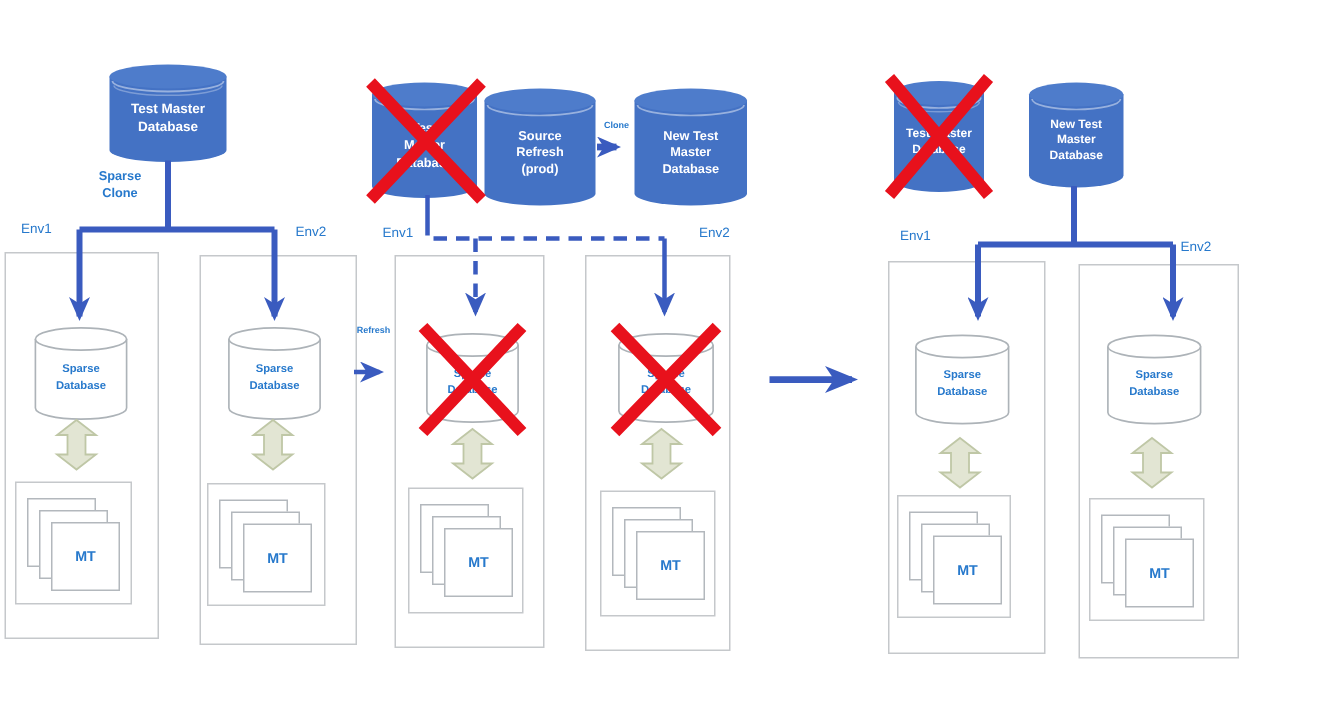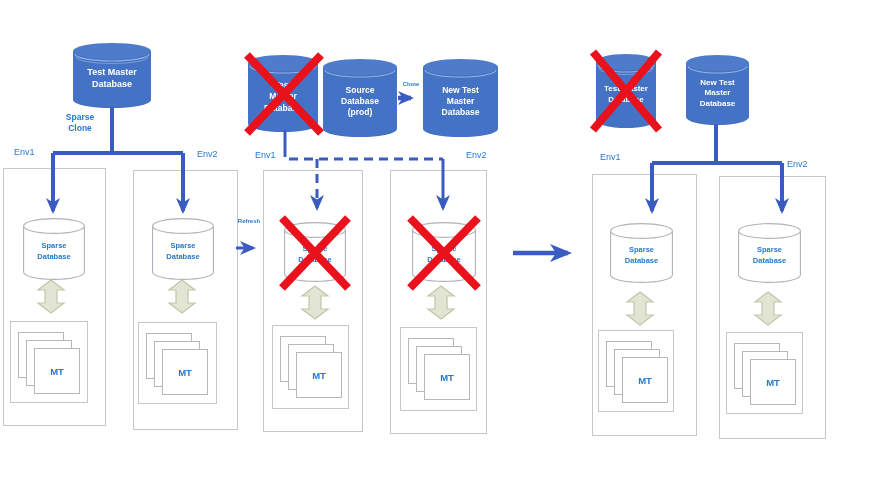--- a/index.html
+++ b/index.html
@@ -73,21 +73,21 @@
 Database</div>
   </div>
 
   <div class="cyl blue" style="left:323px;top:59px;width:74px;height:78px">
     <svg width="74" height="78" viewBox="0 0 74 78">
       <path d="M0,8 L0,70 A37,8 0 0 0 74,70 L74,8 Z" fill="#4472C4"></path>
       <ellipse cx="37" cy="8" rx="37" ry="8" fill="#4E7CCB"></ellipse>
       <path d="M2,11 A35,7 0 0 0 72,11" stroke="rgba(255,255,255,.45)" stroke-width="1.1" fill="none"></path>
     </svg>
     <div class="c-label">Source
-Database
+Refresh
 (prod)</div>
   </div>
 
   <div class="cyl blue" style="left:423px;top:59px;width:75px;height:78px">
     <svg width="75" height="78" viewBox="0 0 75 78">
       <path d="M0,8 L0,70 A37.5,8 0 0 0 75,70 L75,8 Z" fill="#4472C4"></path>
       <ellipse cx="37.5" cy="8" rx="37.5" ry="8" fill="#4E7CCB"></ellipse>
       <path d="M2,11 A35.5,7 0 0 0 73,11" stroke="rgba(255,255,255,.45)" stroke-width="1.1" fill="none"></path>
     </svg>
     <div class="c-label">New Test

